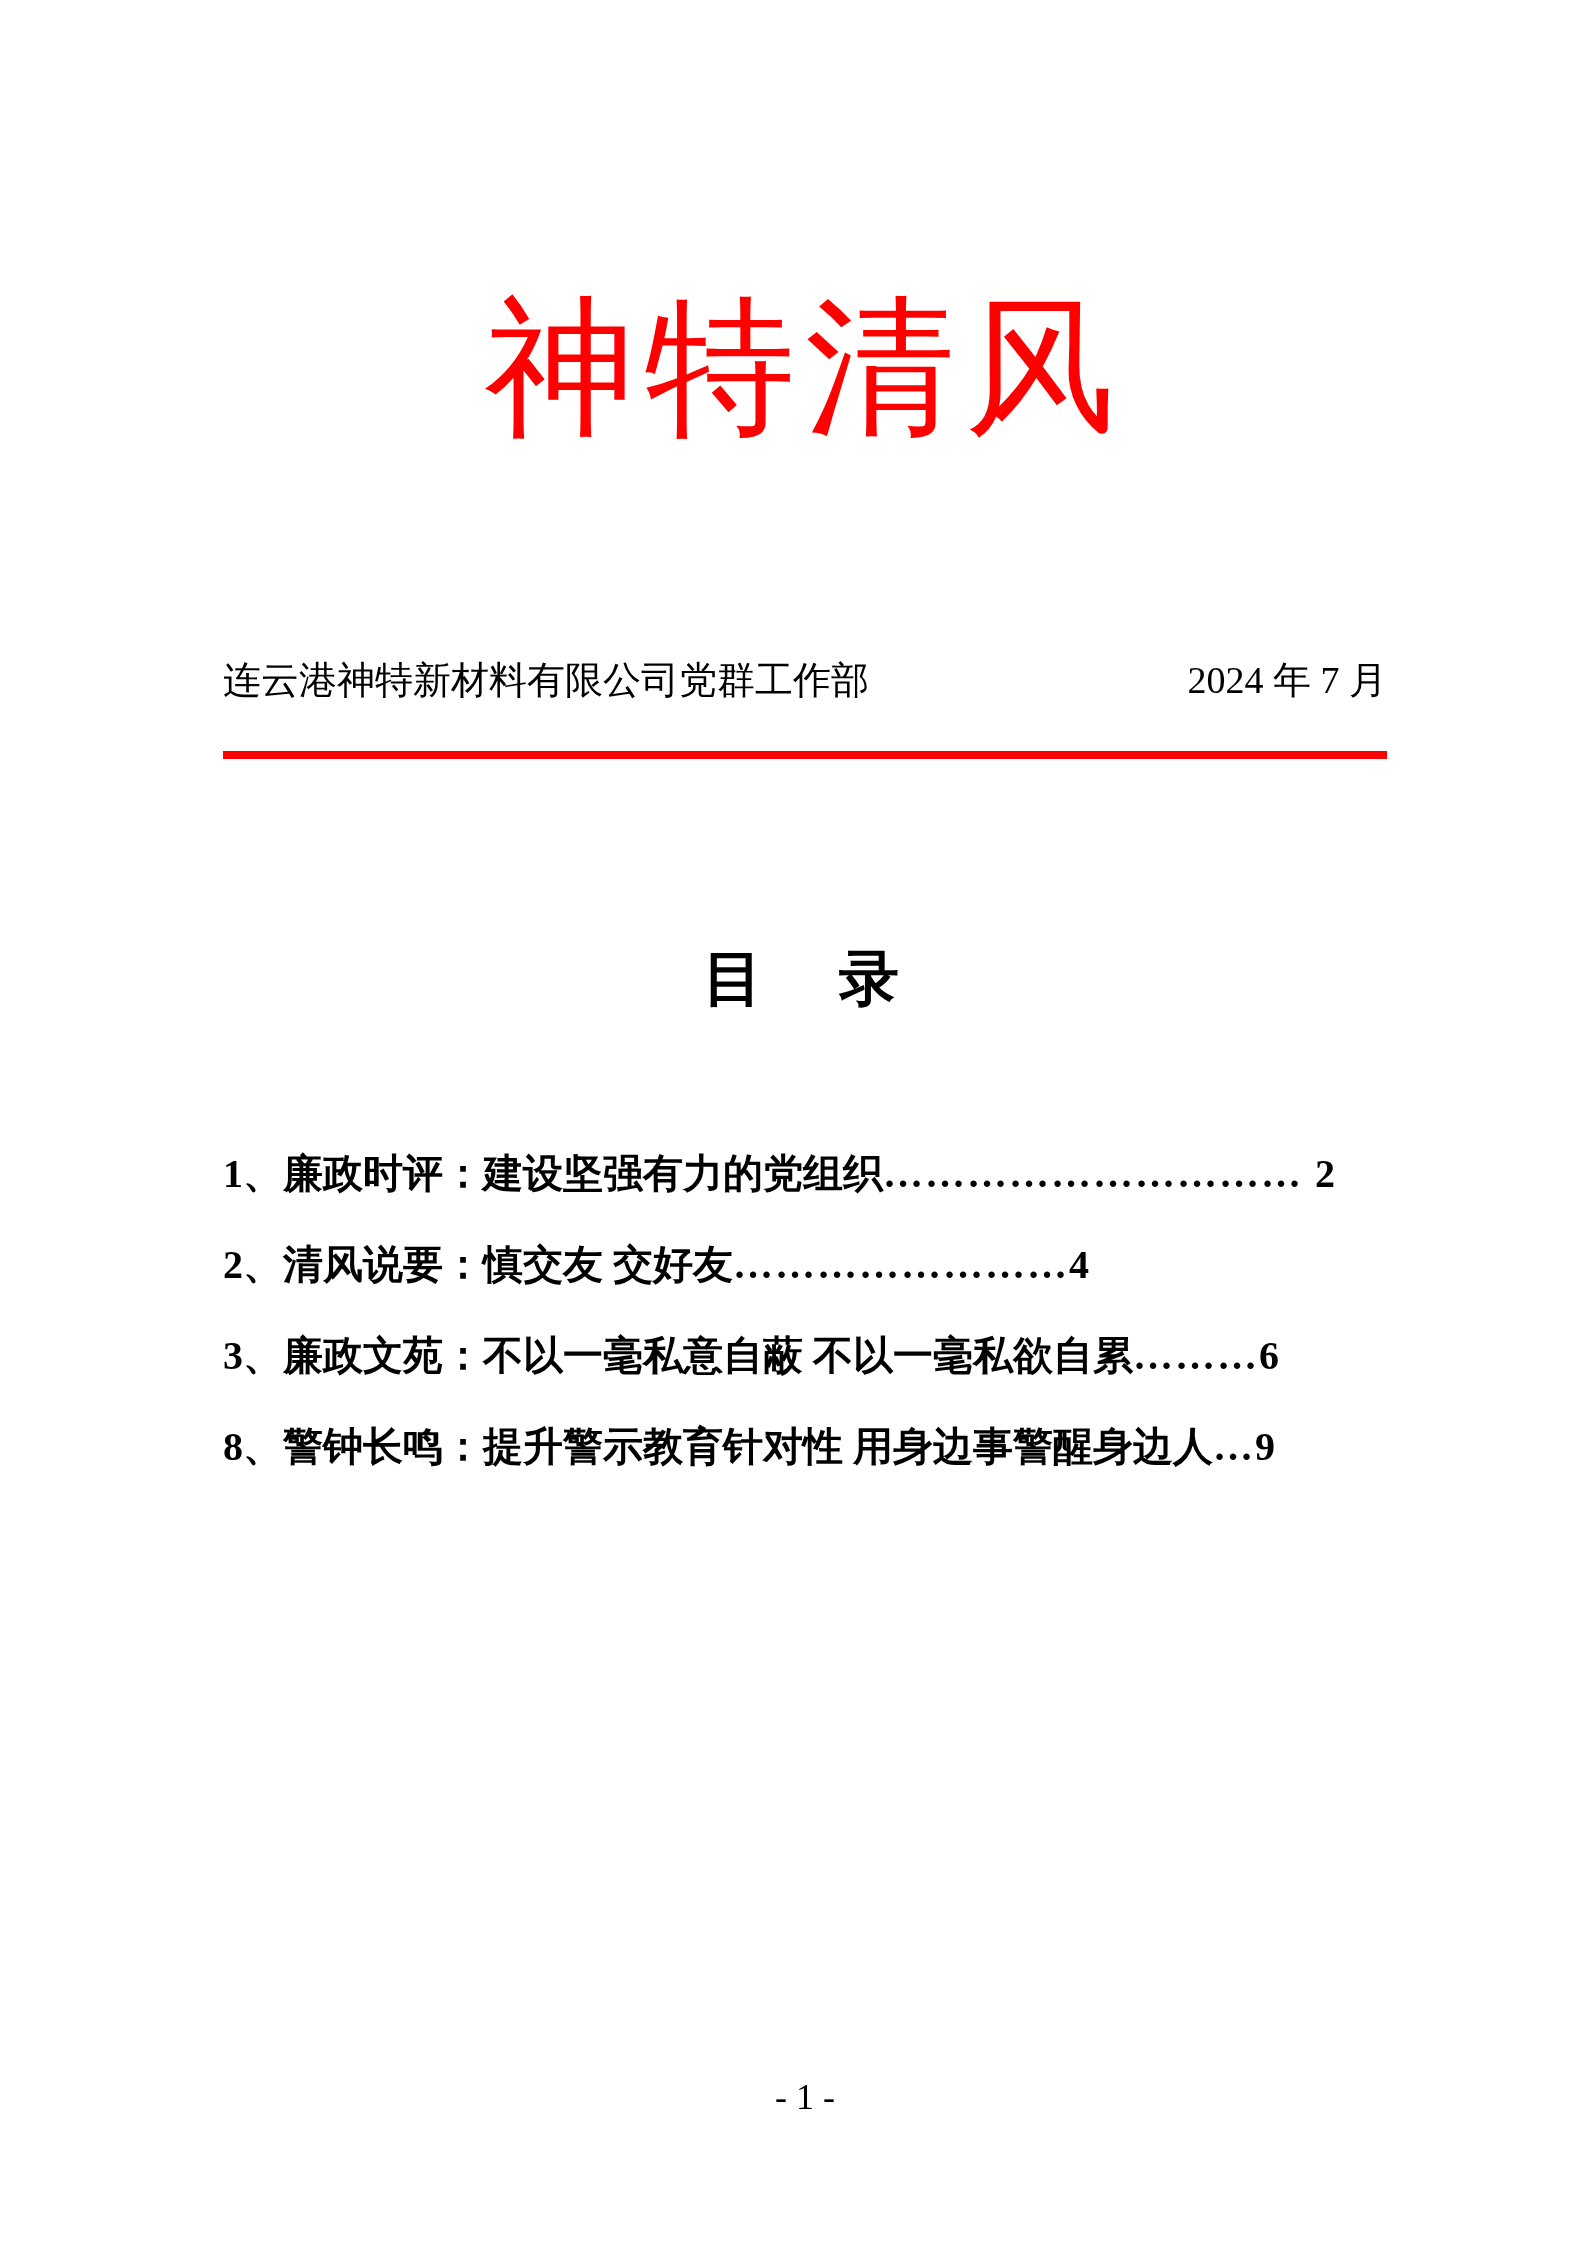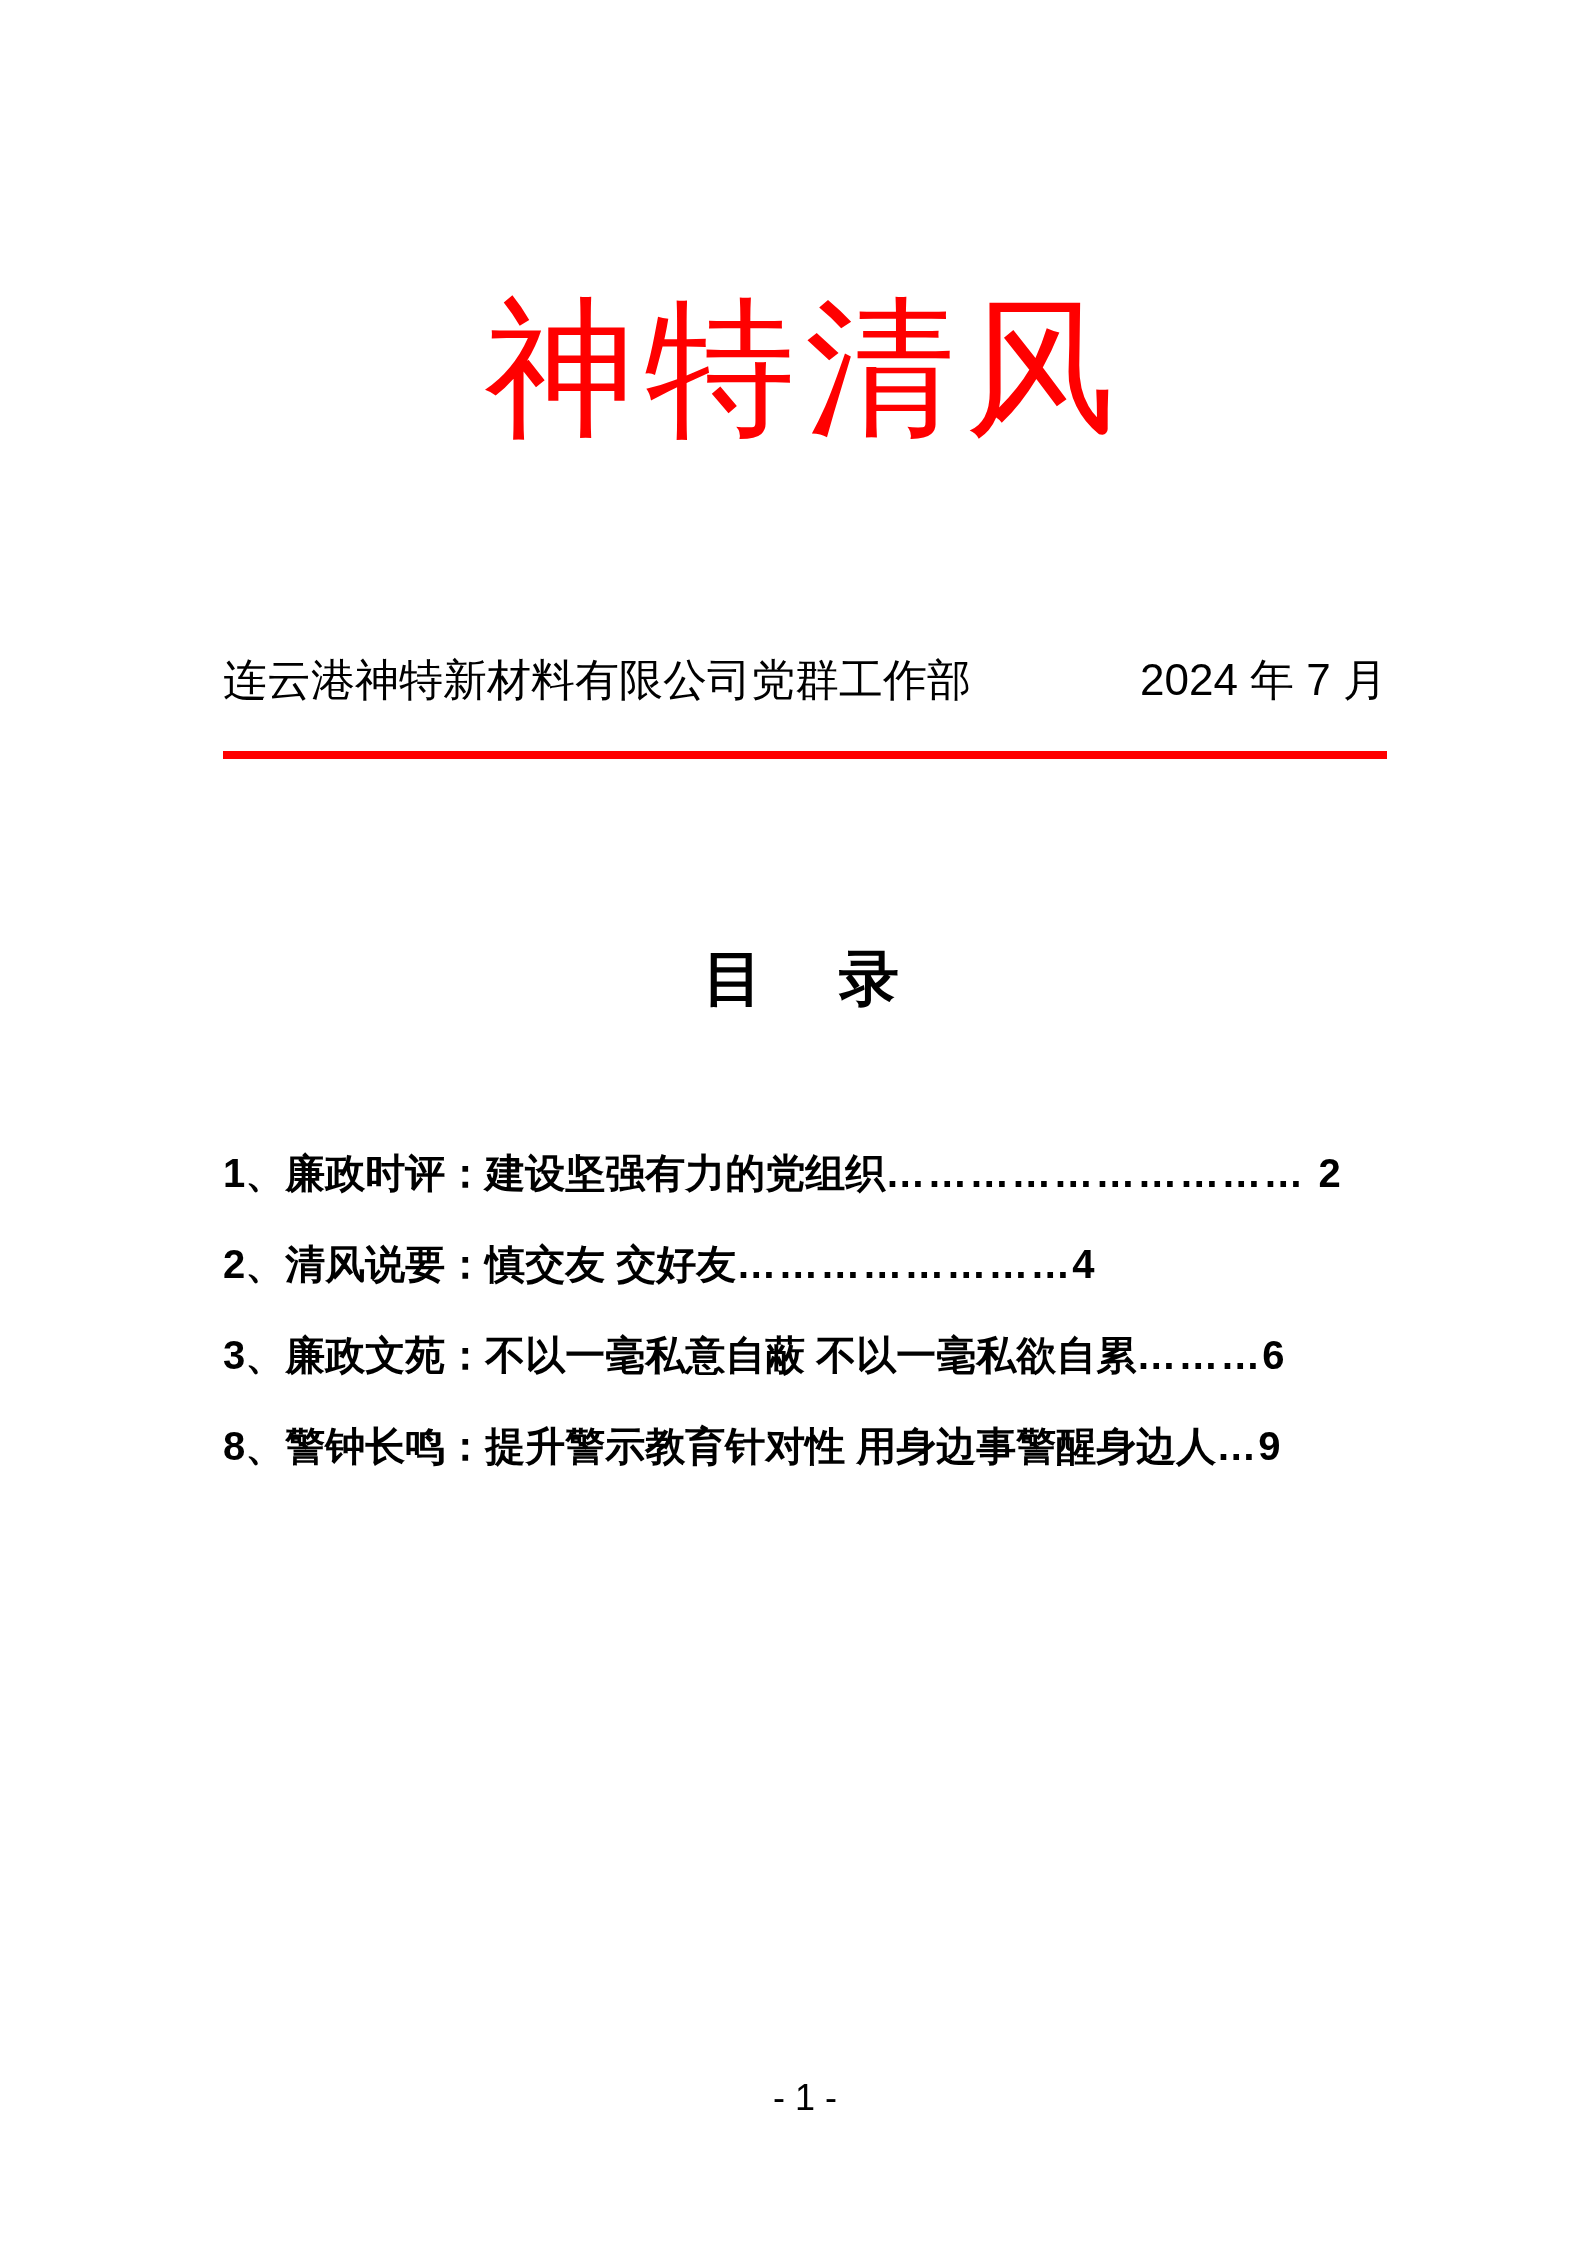--- a/index.html
+++ b/index.html
@@ -5,21 +5,21 @@
   html, body {
     margin: 0;
     padding: 0;
     background: #ffffff;
   }
   .page {
     position: relative;
     width: 1587px;
     height: 2245px;
     background: #ffffff;
-    font-family: Liberation Sans, sans-serif;
+    font-family: Liberation Serif, serif;
     color: #000000;
     overflow: hidden;
   }
   .masthead-title {
     position: absolute;
     left: 223px;
     width: 1164px;
     top: 290px;
     font-size: 150px;
     line-height: 1.05;
@@ -41,21 +41,21 @@
     white-space: pre;
   }
   .pub-row {
     position: absolute;
     left: 223px;
     width: 1164px;
     top: 660px;
     display: flex;
     justify-content: space-between;
     align-items: baseline;
-    font-size: 44px;
+    font-size: 38px;
     line-height: 40px;
     white-space: pre;
   }
   .red-rule {
     position: absolute;
     left: 223px;
     width: 1164px;
     top: 751px;
     height: 8px;
     background: #ff0000;

